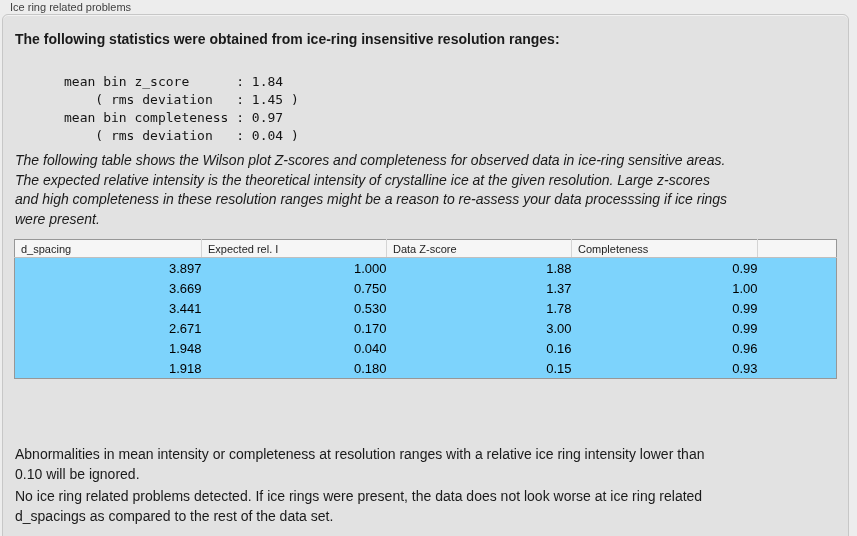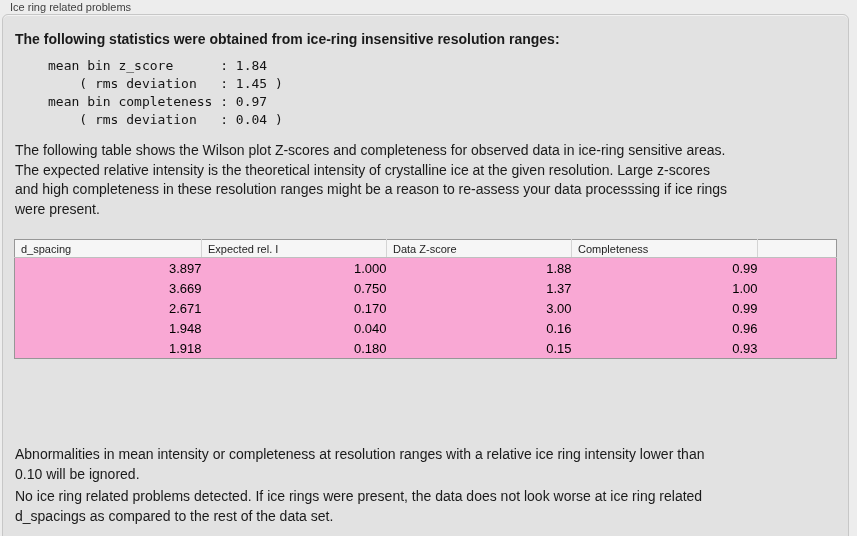--- a/index.html
+++ b/index.html
@@ -40,41 +40,41 @@
   .groupbox p {
     margin: 0;
     position: absolute;
     font-size: 14px;
     line-height: 19.5px;
     white-space: pre-line;
   }
   .intro { left: 12px; top: 15px; font-weight: bold; }
   .stats {
     position: absolute;
-    margin: 0;
+    margin: 16px;
     left: 45px;
     top: 42px;
     font-family: "DejaVu Sans Mono", monospace;
     font-size: 13px;
     line-height: 18px;
     color: #141414;
     white-space: pre;
   }
-  .desc { left: 12px; top: 126px; }
+  .desc { left: 12px; top: 136px; font-style: italic; }
   .note1 { left: 12px; top: 430px; }
   .note2 { left: 12px; top: 472px; }
 
   table.ice-table {
     position: absolute;
     left: 11px;
     top: 224px;
     width: 823px;
     table-layout: fixed;
     border-collapse: collapse;
-    background: #f9a8d4;
+    background: #7dd3fc;
     border: 1px solid #979797;
   }
   table.ice-table th {
     height: 17px;
     background: #f6f6f6;
     border-bottom: 1px solid #bfbfbf;
     font-size: 11px;
     font-weight: normal;
     color: #1e1e1e;
     text-align: left;
@@ -147,20 +147,27 @@
             <td class="c4"></td>
           </tr>
           <tr>
             <td class="c0">3.669</td>
             <td class="c1">0.750</td>
             <td class="c2">1.37</td>
             <td class="c3">1.00</td>
             <td class="c4"></td>
           </tr>
           <tr>
+            <td class="c0">3.441</td>
+            <td class="c1">0.530</td>
+            <td class="c2">1.78</td>
+            <td class="c3">0.99</td>
+            <td class="c4"></td>
+          </tr>
+          <tr>
             <td class="c0">2.671</td>
             <td class="c1">0.170</td>
             <td class="c2">3.00</td>
             <td class="c3">0.99</td>
             <td class="c4"></td>
           </tr>
           <tr>
             <td class="c0">1.948</td>
             <td class="c1">0.040</td>
             <td class="c2">0.16</td>

